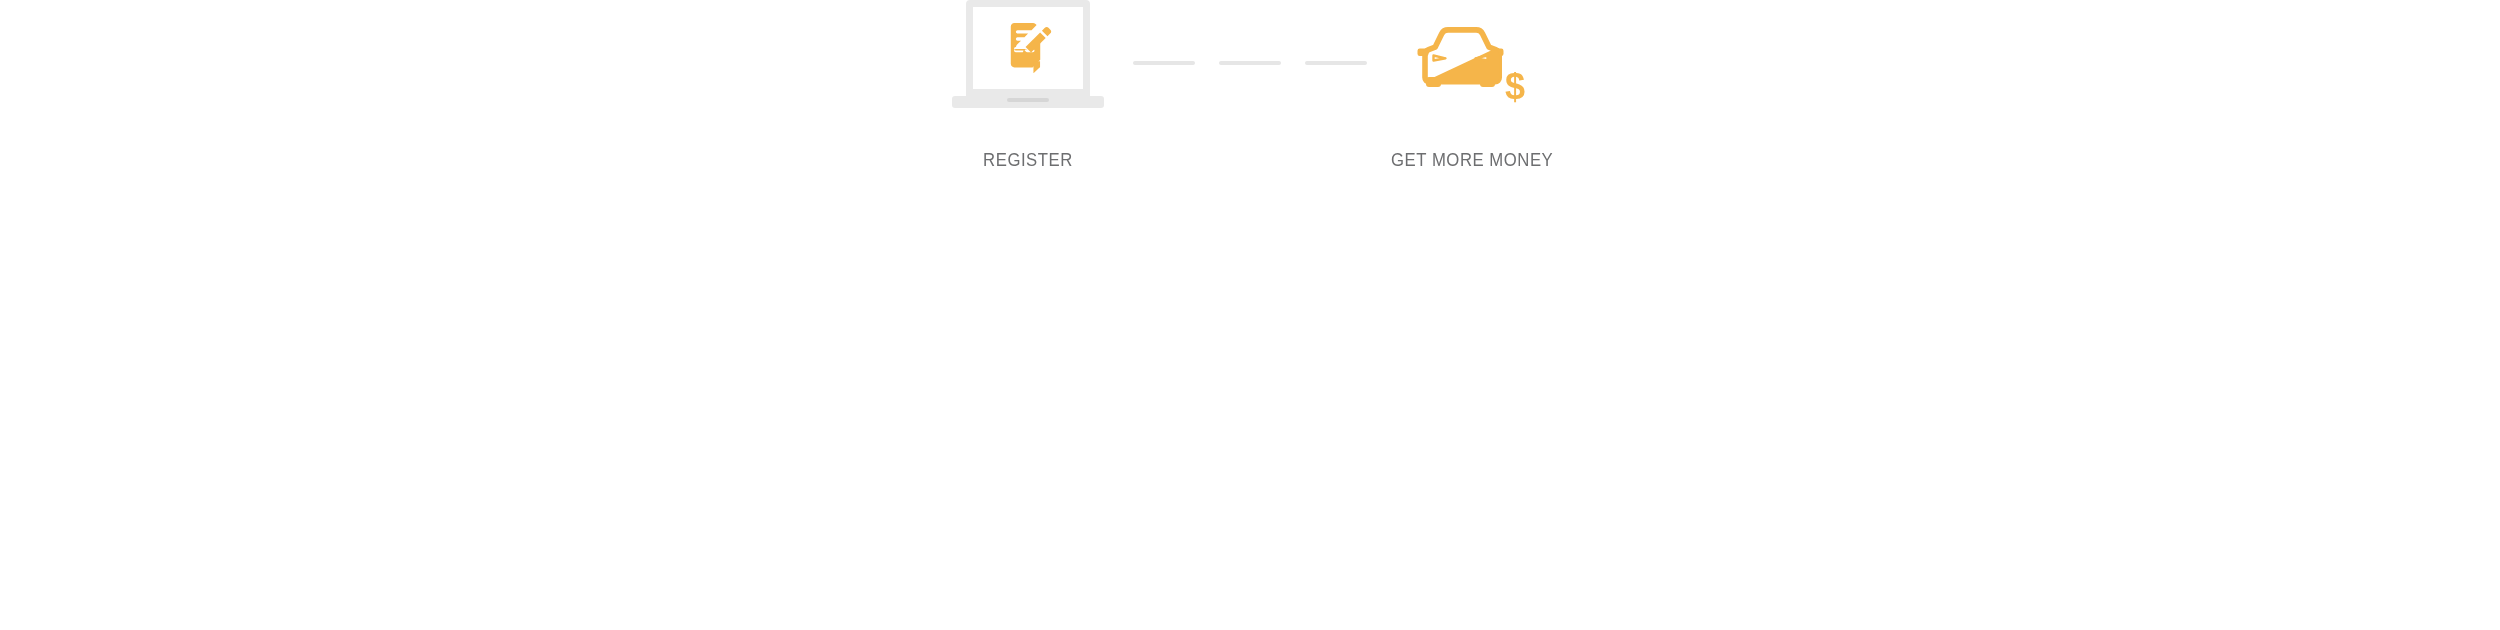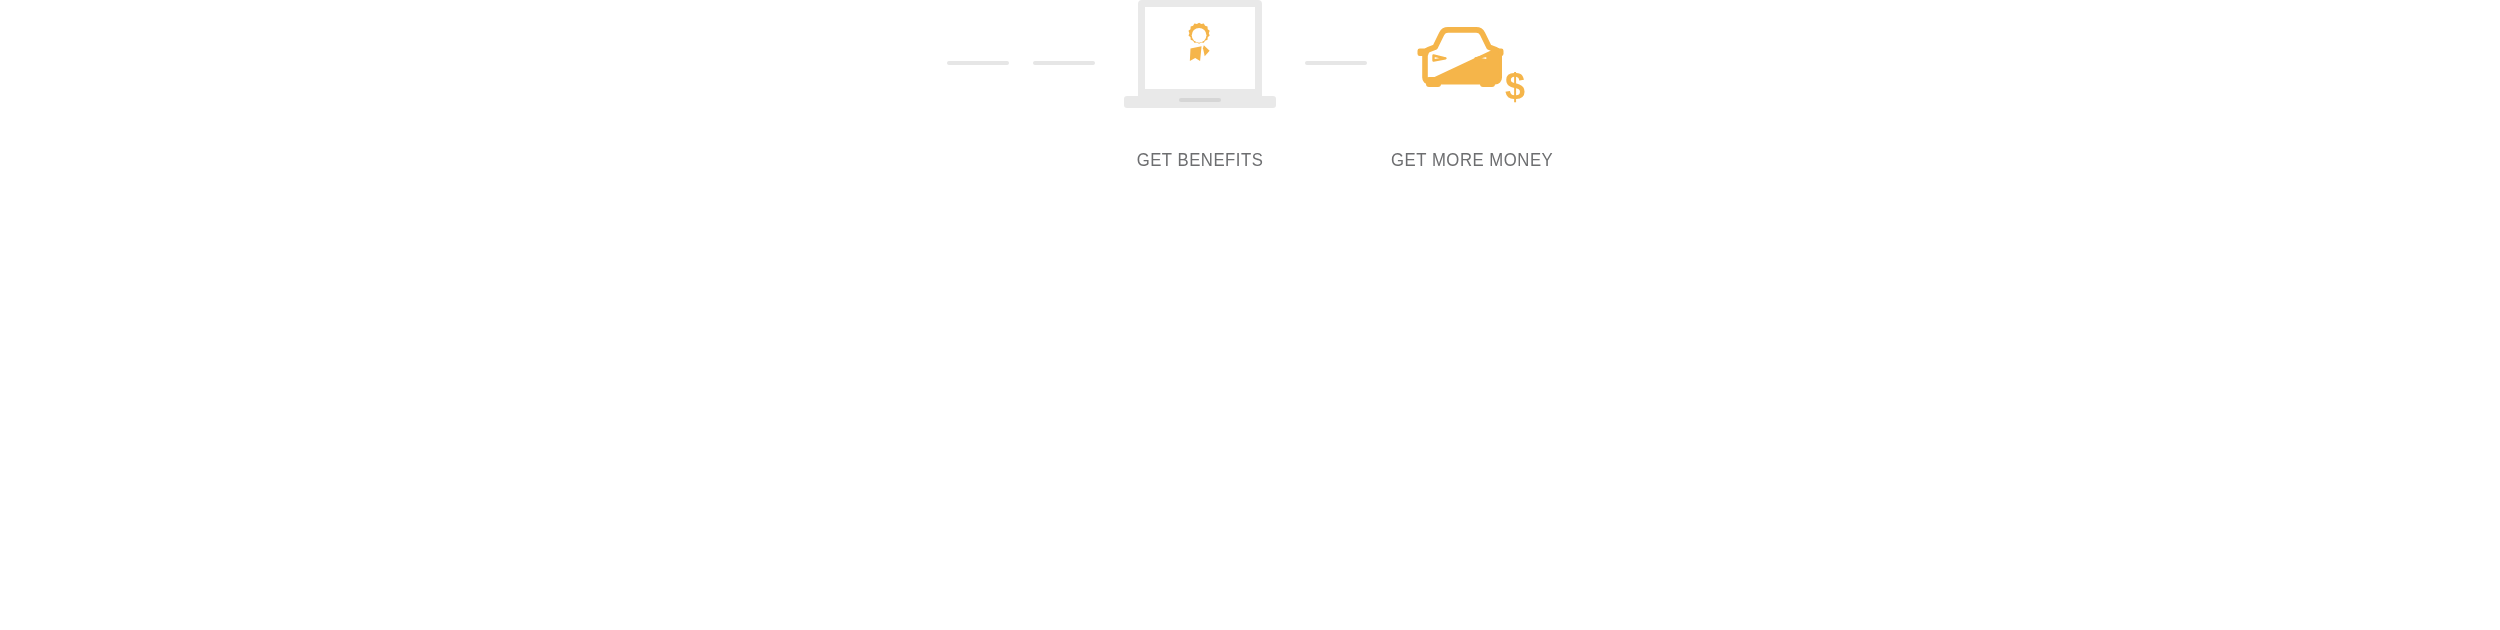--- a/index.html
+++ b/index.html
@@ -139,47 +139,48 @@
     border-radius: 2px;
     background: #e6e6e6;
   }
 </style>
 </head>
 <body>
 
 <div class="stage">
   <div class="flow">
 
-
-    <div class="connector">
-      <div class="connector-line"></div>
-    </div>
-
-
-    <div class="connector">
-      <div class="connector-line"></div>
-    </div>
-
     <div class="step">
       <div class="step-visual">
         <div class="laptop">
           <div class="laptop-screen">
             <svg class="icon-slot" viewBox="0 0 64 64">
-              <path fill="#f5b54a" d="M31 5.2l2.4 1.5 2.8-.5 1.4 2.4 2.7.9.2 2.8 2.2 1.8-1 2.7 1 2.6-2.2 1.8-.2 2.9-2.7.9-1.4 2.4-2.8-.5-2.4 1.5-2.4-1.5-2.8.5-1.4-2.4-2.7-.9-.2-2.9-2.2-1.8 1-2.6-1-2.7 2.2-1.8.2-2.8 2.7-.9 1.4-2.4 2.8.5z"></path>
-              <circle cx="31" cy="19.1" r="8.1" fill="#ffffff"></circle>
-              <path fill="#f5b54a" d="M21.5 33.7l12.2-2.6-1.6 16.4-5.4-3.5-5.9 3.5z"></path>
-              <path fill="#f5b54a" d="M36.2 30.2l6.4 5.9-5.4 6.1-1.9-8.7z"></path>
+              <path fill="#f5b54a" d="M13 9.5c0-2.2 1.8-4 4-4h20.5c1 0 2 .4 2.8 1.1l1.2 1.2-5.6 5.6H20.5a1.9 1.9 0 0 0 0 3.8h11.6l-4 4H20.5a1.9 1.9 0 0 0 0 3.8h3.8l-4.3 4.3a4 4 0 0 0-1 1.7l-.3 1h-.2a1.9 1.9 0 0 0 0 3.8h9.8l.2-.8 3-.9h-13a1.9 1.9 0 0 0 0 3.8h18.8a1.9 1.9 0 0 0 0-3.8h-.6l8.8-8.8V46l-8.5 8.5H17c-2.2 0-4-1.8-4-4z"></path>
+              <path fill="#f5b54a" d="M45.3 47.6v6.1a.9.9 0 0 1-.25.6l-6.4 6.2a.9.9 0 0 1-.62.25h-.03V47.6z"></path>
+              <path fill="#f5b54a" d="M25.4 41.1l1.9-6.4 4.5 4.5z"></path>
+              <path fill="#f5b54a" d="M29.3 32.1l16.1-16.1 6.1 6.1-16.1 16.1z"></path>
+              <path fill="#f5b54a" d="M47.4 14l2.9-2.9a3.2 3.2 0 0 1 4.6 0l1.5 1.5a3.2 3.2 0 0 1 0 4.6l-2.9 2.9z"></path>
             </svg>
           </div>
           <div class="laptop-base"></div>
           <div class="laptop-notch"></div>
         </div>
       </div>
-      <div class="step-label">GET BENEFITS</div>
-    </div>
+      <div class="step-label">REGISTER</div>
+    </div>
+
+    <div class="connector">
+      <div class="connector-line"></div>
+    </div>
+
+
+    <div class="connector">
+      <div class="connector-line"></div>
+    </div>
+
 
     <div class="connector">
       <div class="connector-line"></div>
     </div>
 
     <div class="step">
       <div class="step-visual">
         <div class="car-wrap">
           <svg class="car-svg" viewBox="0 0 120 86">
             <defs>

